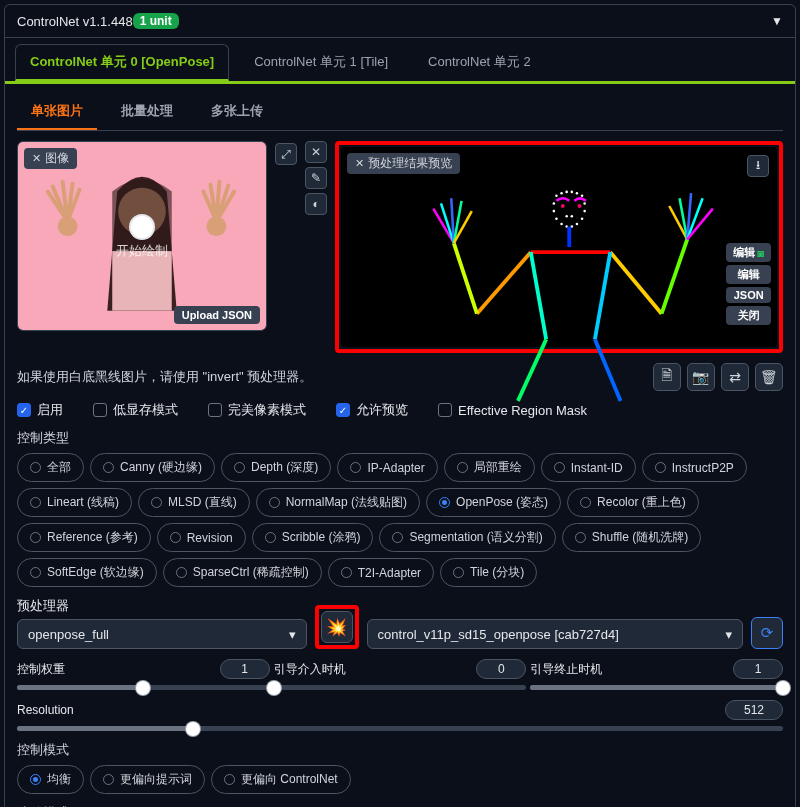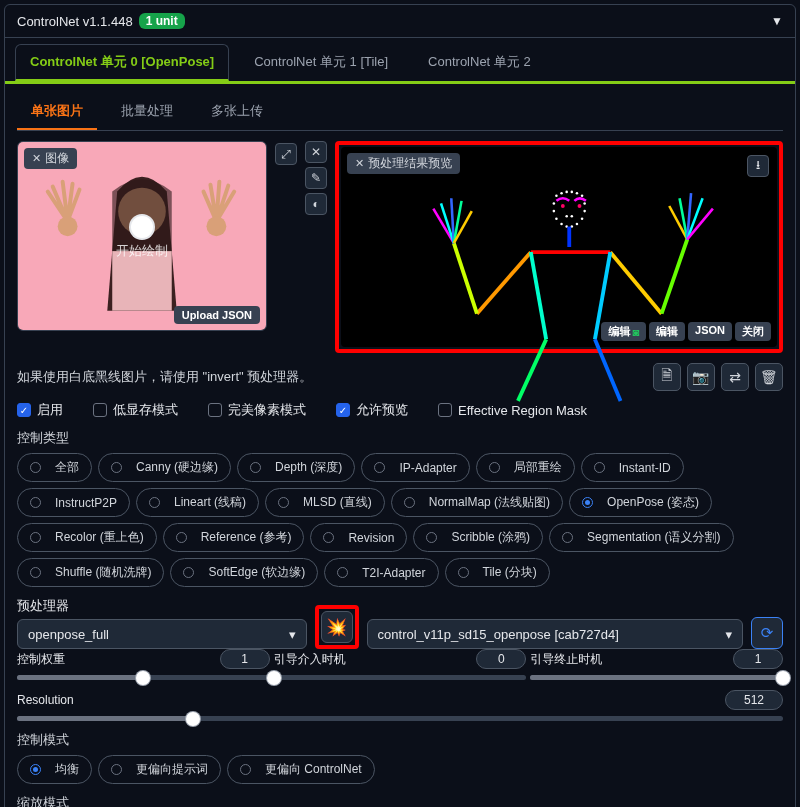--- a/index.html
+++ b/index.html
@@ -13,21 +13,21 @@
   overflow: hidden;
 }
 .panel {
   border: 1px solid #374151;
   border-radius: 6px;
   margin: 4px;
 }
 .header {
   display: flex;
   align-items: center;
-  gap: 6px;
+  gap: 0;
   padding: 8px 12px;
   border-bottom: 1px solid #374151;
 }
 .unit-badge {
   background: #16a34a;
   color: #fff;
   padding: 1px 7px;
   border-radius: 6px;
   font-size: 12px;
   font-weight: 600;
@@ -61,20 +61,21 @@
   display: flex;
   gap: 10px;
   border-bottom: 1px solid #374151;
   margin-bottom: 10px;
 }
 .tab2 {
   padding: 8px 14px;
   color: #9ca3af;
   cursor: pointer;
   border-bottom: 2px solid transparent;
+  font-weight: bold;
 }
 .tab2.active {
   color: #f97316;
   border-bottom: 2px solid #f97316;
   font-weight: 600;
 }
 .imgrow { display: flex; gap: 8px; }
 .imgbox {
   border: 1px solid #374151;
   border-radius: 6px;
@@ -151,24 +152,24 @@
   color: rgba(255,255,255,0.8);
   text-align: center;
 }
 .hand-dot {
   width: 22px;height:22px;border-radius:50%;
   background:#fff;margin:4px auto;
   box-shadow: 0 0 0 2px #e5e7eb;
 }
 .right-buttons {
   position: absolute;
-  bottom: 6px;
+  bottom: 22px;
   right: 6px;
   display: flex;
-  flex-direction: row;
+  flex-direction: column;
   gap: 3px;
 }
 .rbtn {
   background: #374151;
   color: #fff;
   padding: 2px 7px;
   border-radius: 4px;
   font-size: 11px;
   cursor: pointer;
   text-align: center;
@@ -217,21 +218,21 @@
   font-size:10px;color:#fff;
 }
 .chkbox.on { background:#2563eb;border-color:#2563eb; }
 .section-label { margin: 10px 0 6px 0; color:#d1d5db; }
 .chips {
   display:flex;flex-wrap:wrap;gap:6px;
 }
 .chip {
   border:1px solid #4b5563;border-radius:16px;
   padding:5px 12px;
-  display:inline-flex;align-items:center;gap:14px;
+  display:inline-flex;align-items:center;gap:6px;
   cursor:pointer;font-size:12px;color:#d1d5db;
 }
 .radio {
   width:11px;height:11px;border:1.5px solid #6b7280;border-radius:50%;
   display:inline-block;position:relative;
 }
 .radio.on { border-color:#3b82f6; }
 .radio.on::after {
   content:'';position:absolute;inset:2px;background:#3b82f6;border-radius:50%;
 }
@@ -251,21 +252,21 @@
   background:#1f2937;border:1px solid #4b5563;border-radius:6px;
   display:flex;align-items:center;justify-content:center;
   font-size:17px;cursor:pointer;
 }
 .refresh {
   width:32px;height:32px;
   background:#1f2937;border:1px solid #3b82f6;border-radius:6px;
   display:flex;align-items:center;justify-content:center;
   cursor:pointer;color:#3b82f6;font-size:15px;
 }
-.sliders { display:flex;gap:4px;}
+.sliders { display:flex;gap:4px;margin-top:10px; }
 .sld { flex:1; }
 .sld-head { display:flex;justify-content:space-between;align-items:center;margin-bottom:4px;font-size:12px; }
 .numbox {
   border:1px solid #4b5563;border-radius:12px;
   padding:2px 18px;background:#1f2937;font-size:12px;
   min-width:50px;text-align:center;
 }
 .track {
   height:5px;background:#374151;border-radius:3px;position:relative;margin-top:6px;
 }
@@ -516,20 +517,24 @@
         <div class="chip">
           <span class="radio"></span>
           <span>Shuffle (随机洗牌)</span>
         </div>
         <div class="chip">
           <span class="radio"></span>
           <span>SoftEdge (软边缘)</span>
         </div>
         <div class="chip">
           <span class="radio"></span>
+          <span>SparseCtrl (稀疏控制)</span>
+        </div>
+        <div class="chip">
+          <span class="radio"></span>
           <span>T2I-Adapter</span>
         </div>
         <div class="chip">
           <span class="radio"></span>
           <span>Tile (分块)</span>
         </div>
       </div>
 
     <div class="row2">
       <div class="col" style="flex:1">

